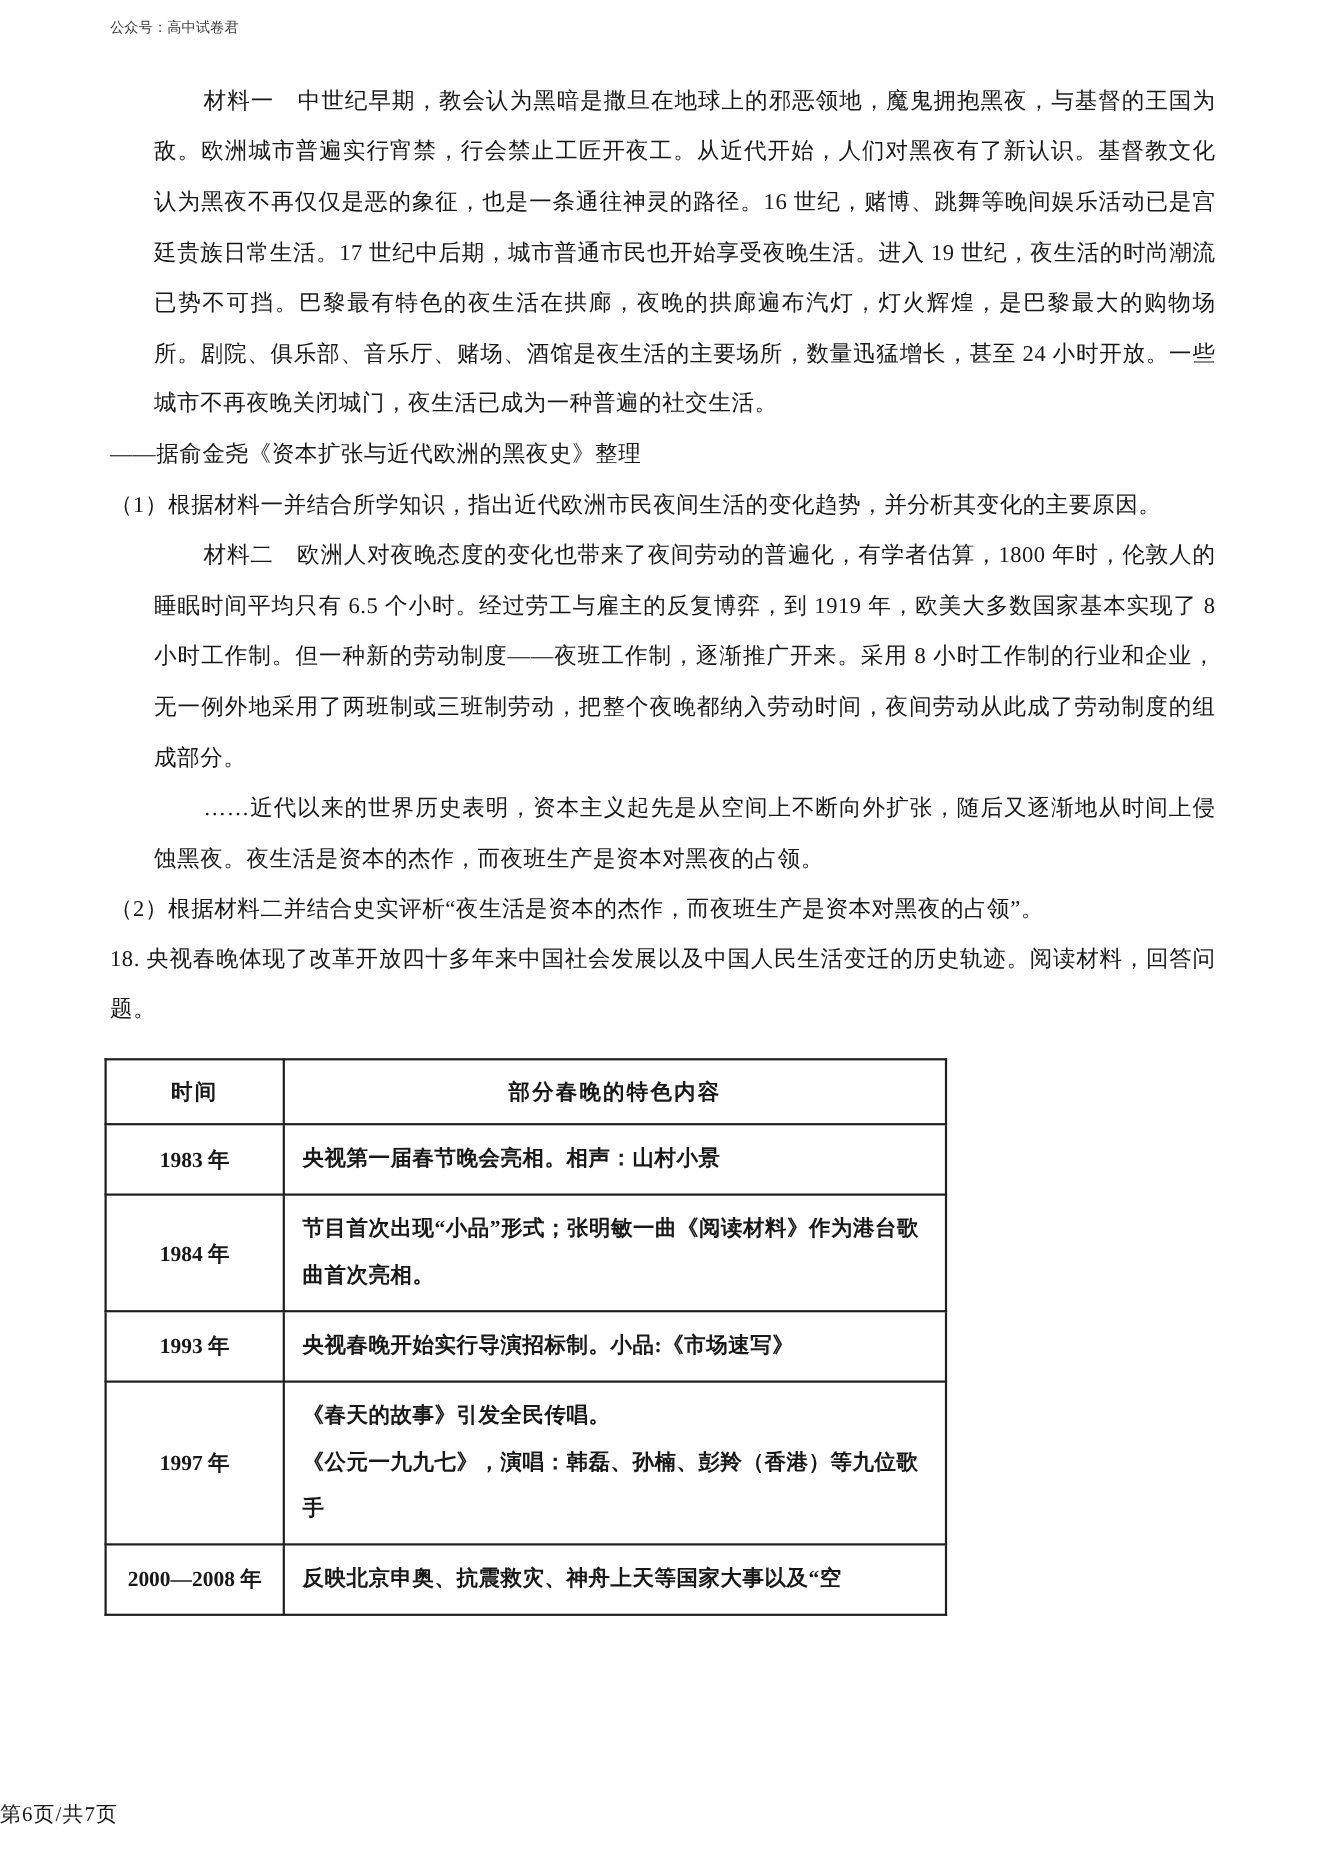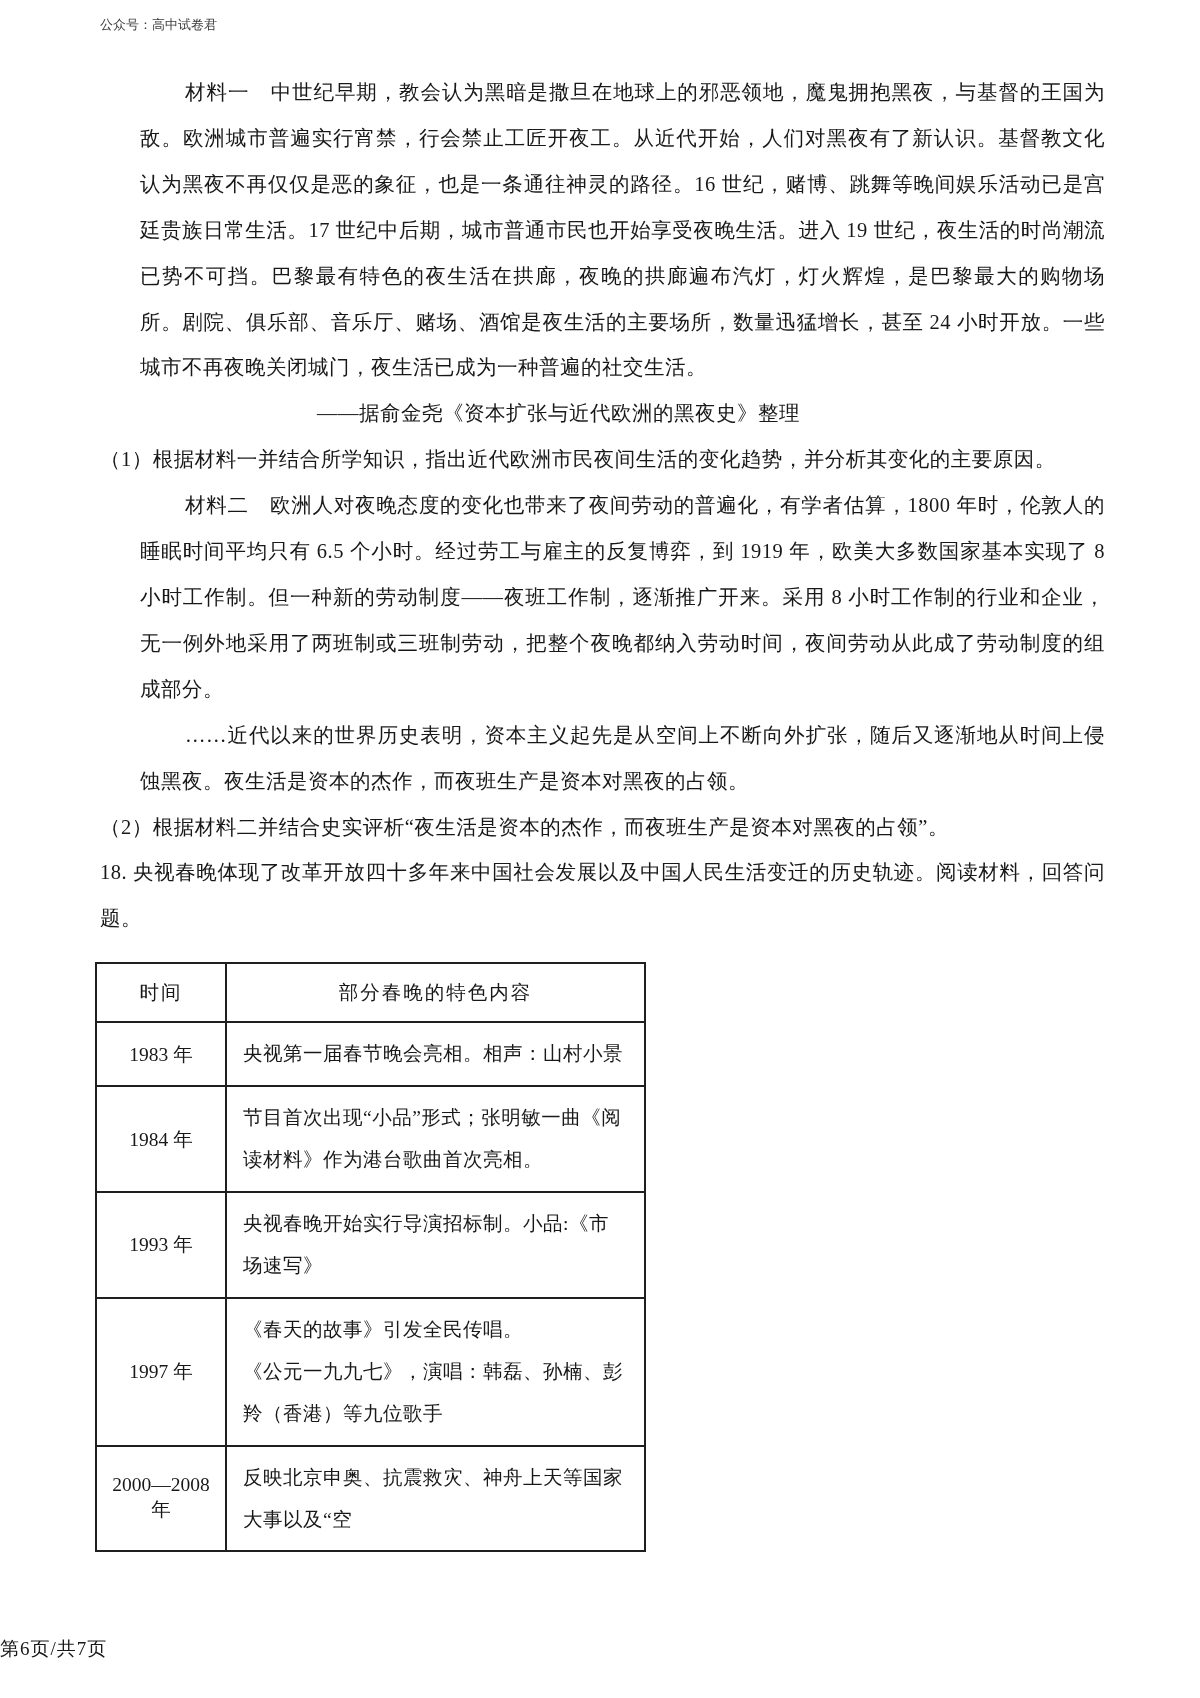--- a/index.html
+++ b/index.html
@@ -24,53 +24,53 @@
     font-size:20.5px;
     line-height:2.24;
     text-align:justify;
     letter-spacing:0.5px;
     margin-left:40px;
   }
   .indent { text-indent:2.2em; }
   .attribution {
     font-size:20.5px;
     line-height:2.24;
-    text-align:center;
+    text-align:left;
     padding-right:88px;
     letter-spacing:0.5px;
   }
   .question {
     font-size:20.5px;
     line-height:2.24;
     text-align:justify;
     letter-spacing:0.5px;
   }
   table.content-table {
     border-collapse:collapse;
     margin-top:20px;
     margin-left:-5px;
   }
   .content-table th, .content-table td {
     border:2px solid #1f1f1f;
     font-size:19.5px;
-    font-weight:normal;
+    font-weight:bold;
     vertical-align:middle;
   }
   .content-table th {
     padding:15px 10px;
     text-align:center;
     letter-spacing:2px;
   }
   .content-table td.time-cell {
-    width:130px;
+    width:162px;
     text-align:center;
     padding:10px 6px;
   }
   .content-table td.content-cell {
-    width:419px;
+    width:602px;
     text-align:left;
     padding:10px 16px;
     line-height:2.15;
     white-space:pre-line;
     letter-spacing:0.5px;
   }
   .footer {
     position:absolute;
     left:0; right:0;
     bottom:36px;

